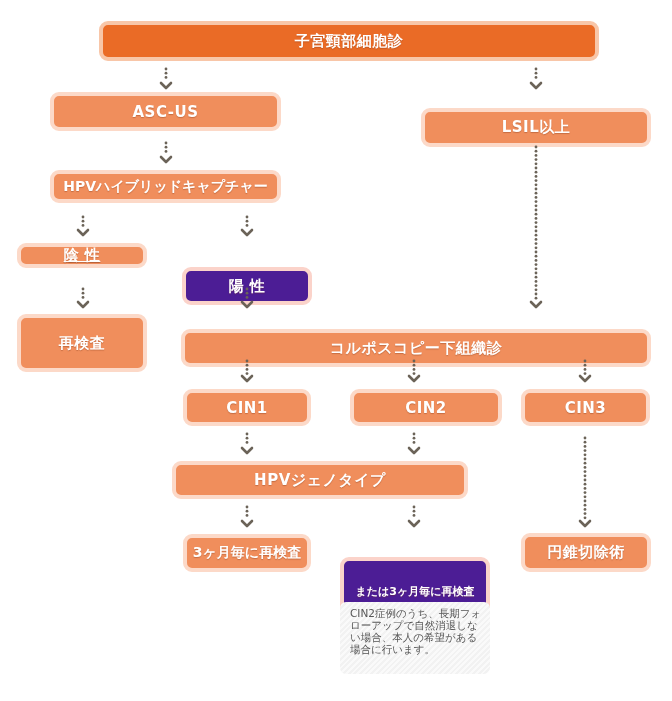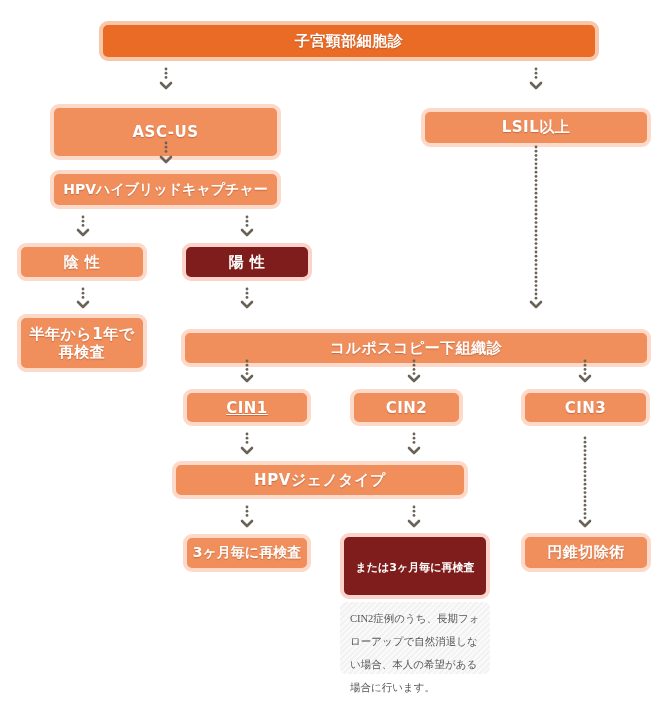--- a/index.html
+++ b/index.html
@@ -7,79 +7,77 @@
          font-family: "DejaVu Sans", "Liberation Sans", sans-serif; }
   .box {
     position: absolute; box-sizing: border-box;
     border: 4px solid #fcd9c8; border-radius: 9px;
     background: #f08e5c; color: #ffffff;
     display: flex; align-items: center; justify-content: center; text-align: center;
     font-weight: bold; font-size: 15px; letter-spacing: 0.5px;
     text-shadow: 0 1px 1px rgba(120,50,20,0.35);
   }
   .box.primary { background: #ea6b26; border-color: #f8c6a8; }
-  .box.highlight { background: #7f1d1d; border-color: #fbd3ca; }
+  .box.highlight { background: #4c1d95; border-color: #fbd3ca; margin-top: 24px; }
   .box.two-line { flex-direction: column; line-height: 1.2; font-size: 14px; }
   .box .sub { font-size: 11px; margin-top: 3px; letter-spacing: 0; }
   .box .main { font-size: 17px; }
   .arrow {
     position: absolute; width: 14px;
   }
   .arrow svg { display: block; }
   .note {
     position: absolute; box-sizing: border-box;
     left: 340px; top: 602px; width: 150px; height: 72px;
     border-radius: 6px;
     background: repeating-linear-gradient(135deg, #f2f2f2 0 2px, #fafafa 2px 4px);
-    color: #555555; font-size: 10.5px; line-height: 23px;
+    color: #555555; font-size: 10.5px; line-height: 12px;
     padding: 5px 8px 0 10px;
-    font-family: Liberation Serif, serif;
   }
 </style>
 </head>
 <body>
 
 <div class="box primary" style="left:99px; top:21px; width:500px; height:40px;">
   <span>子宮頸部細胞診</span>
 </div>
 
-<div class="box" style="left:50px; top:104px; width:231px; height:56px;align-items:center;">
+<div class="box" style="left:50px; top:92px; width:231px; height:39px;align-items:center;">
   <span>ASC-US</span>
 </div>
 
 <div class="box" style="left:421px; top:108px; width:230px; height:39px;">
   <span>LSIL以上</span>
 </div>
 
-<div class="box" style="left:50px; top:170px; width:231px; height:39px; font-size:14px; letter-spacing:0;">
+<div class="box" style="left:50px; top:170px; width:231px; height:33px; font-size:14px; letter-spacing:0;">
   <span>HPVハイブリッドキャプチャー</span>
 </div>
 
-<div class="box" style="left:17px; top:243px; width:130px; height:38px;">
+<div class="box" style="left:17px; top:243px; width:130px; height:25px;text-decoration:underline;">
   <span>陰 性</span>
 </div>
 
 <div class="box highlight" style="left:182px; top:243px; width:130px; height:38px;">
   <span>陽 性</span>
 </div>
 
 <div class="box two-line" style="left:17px; top:314px; width:130px; height:58px; font-size:15px;">
-  <span>半年から1年で</span>
   <span>再検査</span>
 </div>
 
 <div class="box" style="left:181px; top:315px; width:470px; height:38px;margin-top:14px;">
   <span>コルポスコピー下組織診</span>
 </div>
 
-<div class="box" style="left:183px; top:389px; width:128px; height:37px;text-decoration:underline;">
+<div class="box" style="left:183px; top:389px; width:128px; height:37px;">
   <span>CIN1</span>
 </div>
 
-<div class="box" style="left:350px; top:389px; width:113px; height:37px;">
+<div class="box" style="left:350px; top:389px; width:152px; height:37px;">
   <span>CIN2</span>
 </div>
 
 <div class="box" style="left:521px; top:389px; width:129px; height:37px;">
   <span>CIN3</span>
 </div>
 
 <div class="box" style="left:172px; top:461px; width:296px; height:38px;">
   <span>HPVジェノタイプ</span>
 </div>

